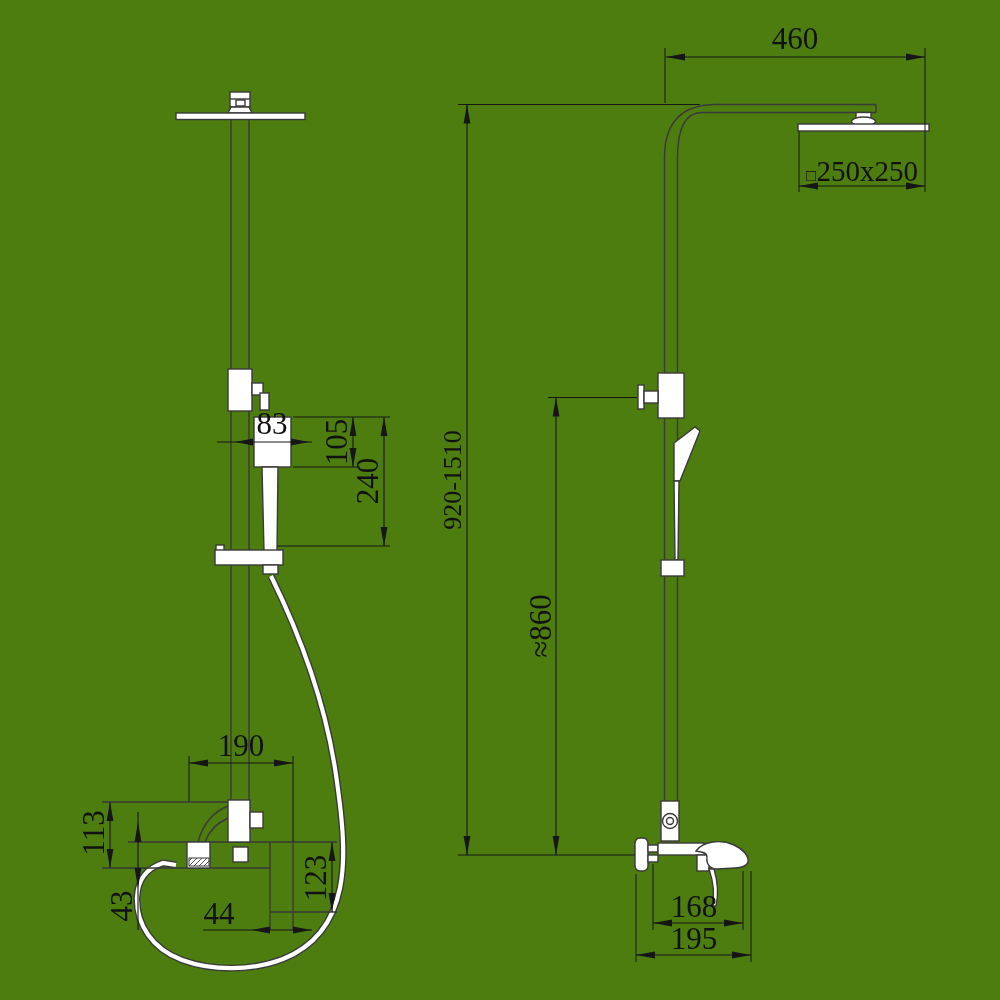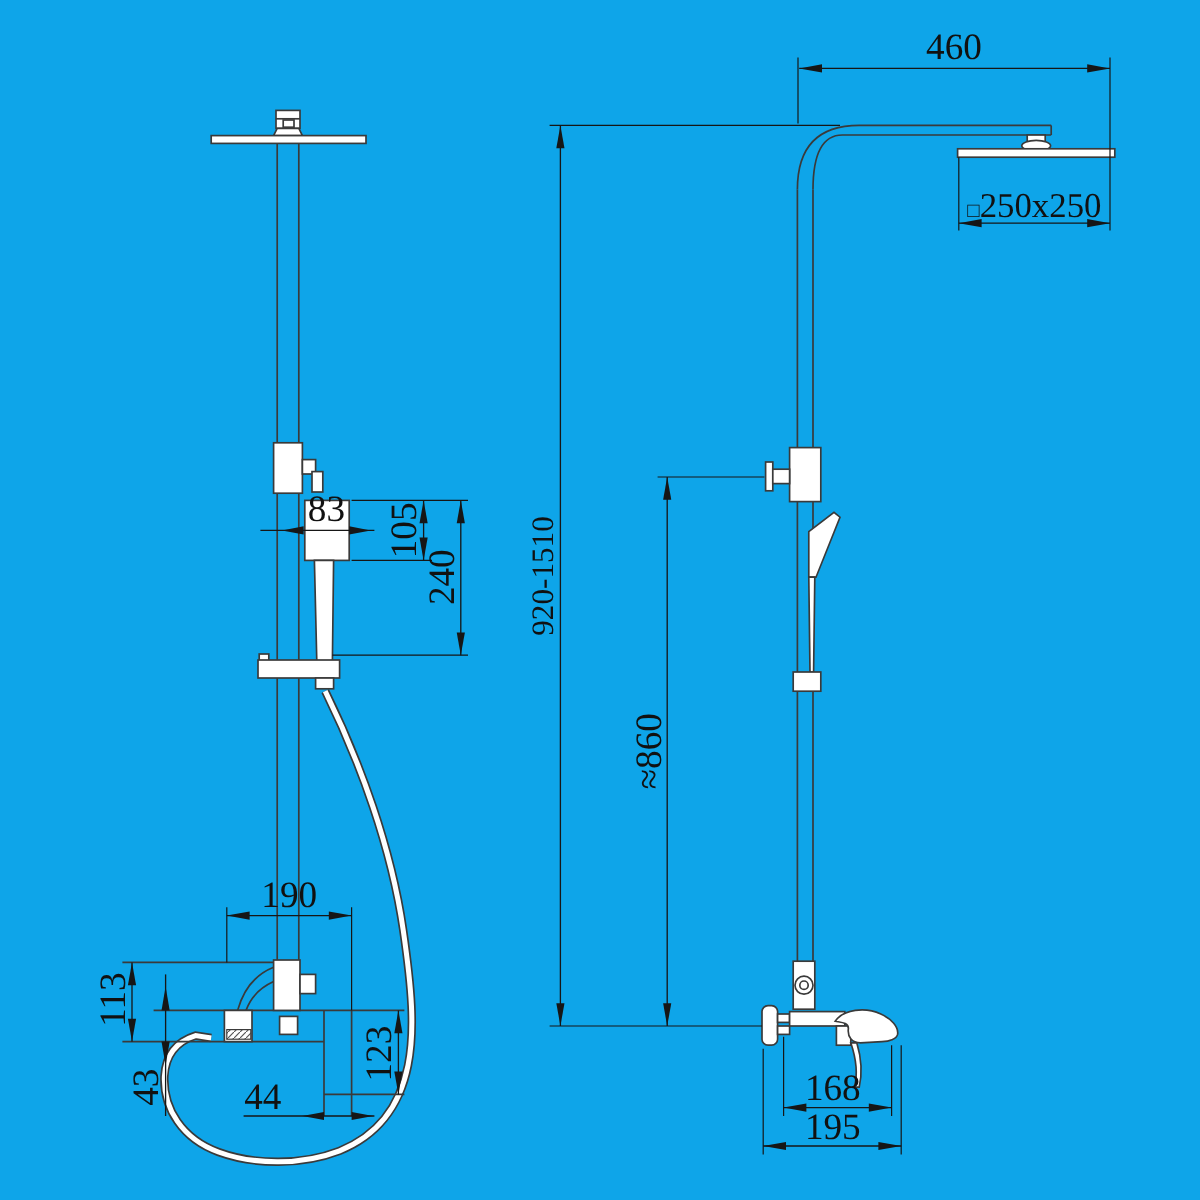--- a/index.html
+++ b/index.html
@@ -1,16 +1,16 @@
 <!DOCTYPE html>
 <html><head>
 <meta charset="utf-8">
 <style>
   html,body{margin:0;padding:0;background:#fff;}
-  .stage{width:1000px;height:1000px;position:relative;background:#0ea5e9;overflow:hidden;}
+  .stage{width:1000px;height:1000px;position:relative;background:#4d7c0f;overflow:hidden;}
   svg{display:block;}
   .ln{stroke:#3a3a3a;stroke-width:1.4;fill:none;stroke-linecap:butt;}
   .part{stroke:#3a3a3a;stroke-width:1.4;fill:#ffffff;}
   .hose-o{stroke:#3a3a3a;stroke-width:7;fill:none;}
   .hose-i{stroke:#ffffff;stroke-width:4.2;fill:none;}
   .ext{stroke:#161616;stroke-width:1;fill:none;}
   .dim{stroke:#161616;stroke-width:1.1;fill:none;}
   .arr{fill:#161616;stroke:none;}
   .dtxt{font-family:"Liberation Serif","DejaVu Serif",serif;font-size:31px;fill:#111111;}
   .dtxt.small{font-size:26px;}

